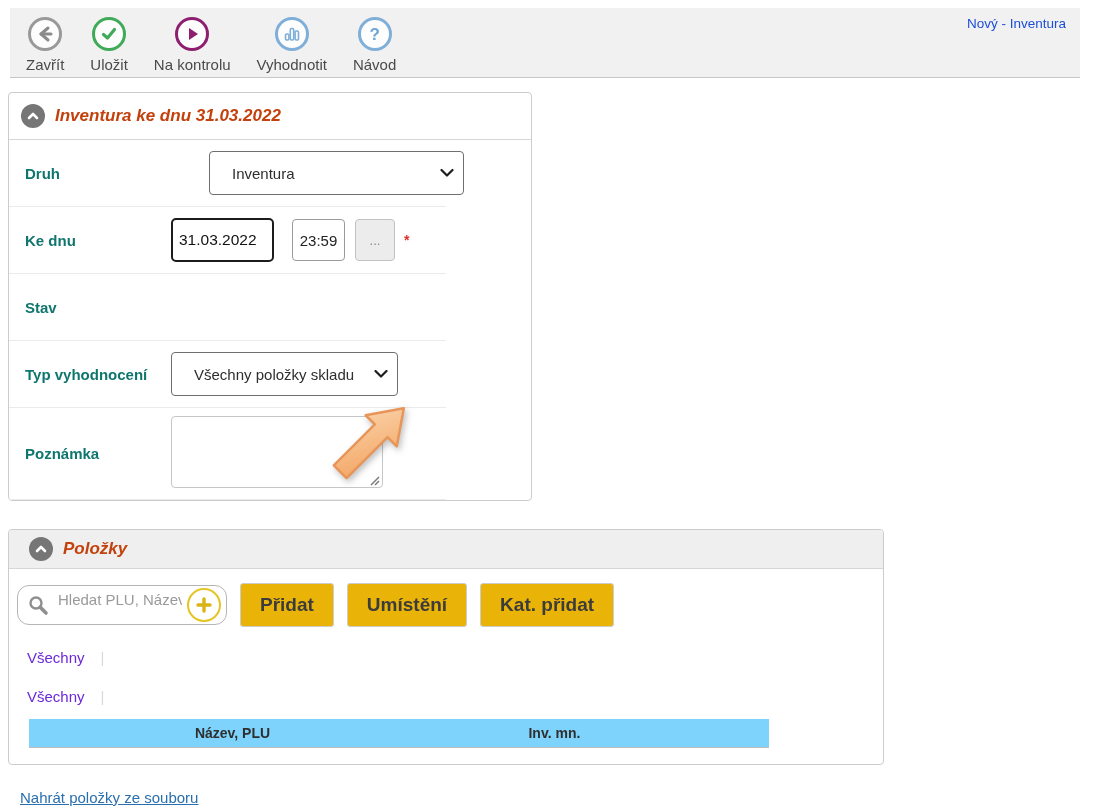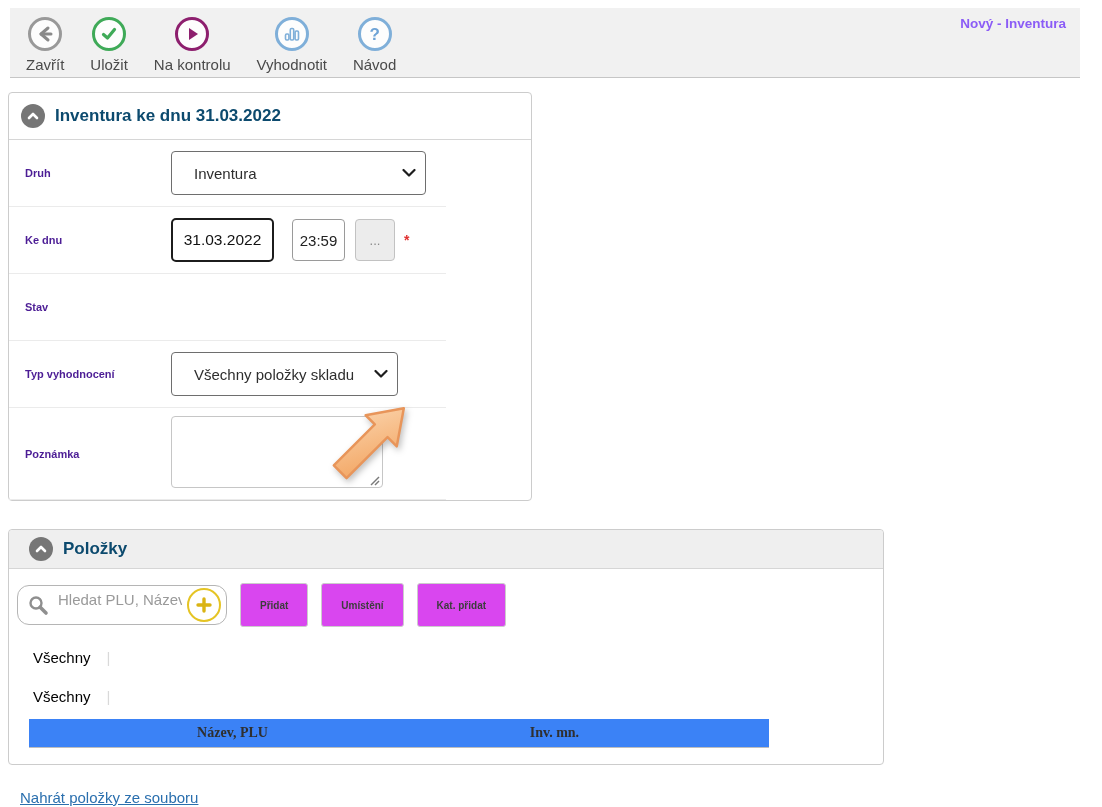--- a/index.html
+++ b/index.html
@@ -12,48 +12,48 @@
     display:flex; gap:26px; padding:9px 0 0 16px; }
   .tb-item { display:flex; flex-direction:column; align-items:center; cursor:pointer; }
   .tb-circle { width:34px; height:34px; border-radius:50%; background:#fdfdfd;
     border:3px solid #999; display:flex; align-items:center; justify-content:center; }
   .tb-circle.green { border-color:#3faa58; }
   .tb-circle.purple { border-color:#8d1f6e; }
   .tb-circle.blue { border-color:#7fafd9; }
   .tb-label { margin-top:5px; font-size:15px; color:#4a4a4a; }
   .q-glyph { color:#6ea3d6; font-weight:bold; font-size:17px; line-height:1; }
   .context-label { position:absolute; top:8px; right:14px; font-size:13.5px;
-    font-weight:bold; color:#8b5cf6; }
+    font-weight:normal; color:#1d4ed8; }
 
   
   .panel { border:1px solid #ccc; border-radius:4px; background:#fff; }
   .panel-1 { margin:14px 0 0 8px; width:524px; position:relative; }
   .panel-head { display:flex; align-items:center; gap:10px; padding:11px 12px;
     border-bottom:1px solid #d6d6d6; }
   .panel-head.gray { background:#efefef; border-radius:4px 4px 0 0; padding:7px 20px; }
   .head-circle { width:24px; height:24px; border-radius:50%; background:#767676;
     display:flex; align-items:center; justify-content:center; flex:0 0 auto; cursor:pointer; }
-  .panel-title { font-size:17px; font-weight:bold; color:#0c4a6e; }
+  .panel-title { font-size:17px; font-weight:bold; color:#c2410c;font-style:italic; }
 
   
   .frow { display:flex; align-items:center; min-height:67px; padding-left:16px;
     width:437px; border-bottom:1px solid #ebebeb; }
   .frow:last-child { border-bottom:none; }
-  .frow .flabel { flex:0 0 146px; font-size:11px; font-weight:bold; color:#4c1d95; }
+  .frow .flabel { flex:0 0 146px; font-size:15px; font-weight:bold; color:#0f766e; }
   .select-wrap { position:relative; display:inline-block; }
   select { appearance:none; -webkit-appearance:none; height:44px; background:#fff;
     border:1px solid #6e6e6e; border-radius:4px; padding:0 30px 0 22px; font-size:15px;
     color:#2e2e2e; font-family:"Liberation Sans",sans-serif; cursor:pointer; }
-  .sel-druh { width:255px; }
+  .sel-druh { width:255px;margin-left:38px; }
   .sel-stav { width:190px; }
   .sel-typ  { width:227px; }
   .chev { position:absolute; right:10px; top:50%; transform:translateY(-50%);
     pointer-events:none; }
   .date-input { width:103px; height:44px; border:2px solid #1c1c1c; border-radius:5px;
-    font-size:15.5px; padding:0 6px; color:#111; font-family:"Liberation Sans",sans-serif;text-align:center; }
+    font-size:15.5px; padding:0 6px; color:#111; font-family:"Liberation Sans",sans-serif; }
   .time-input { width:53px; height:42px; border:1px solid #9a9a9a; border-radius:4px;
     font-size:15px; text-align:center; color:#222; margin-left:18px;
     font-family:"Liberation Sans",sans-serif; }
   .dots-btn { width:40px; height:42px; margin-left:10px; background:#ececec;
     border:1px solid #c2c2c2; border-radius:4px; color:#8a8a8a; font-size:13px;
     cursor:pointer; }
   .req { color:#e03030; font-size:14px; margin-left:9px; font-weight:bold; }
   textarea.note { width:212px; height:72px; border:1px solid #c6c6c6; border-radius:4px;
     resize:none; position:relative; font-family:"Liberation Sans",sans-serif; }
   .ta-wrap { position:relative; display:inline-block; }
@@ -70,29 +70,29 @@
   .search-wrap { position:relative; }
   .search-input { width:210px; height:40px; border:1px solid #b5b5b5; border-radius:12px;
     padding:0 44px 12px 40px; font-size:15px; color:#444;
     font-family:"Liberation Sans",sans-serif; }
   .search-input::placeholder { color:#9a9a9a; opacity:1; }
   .search-mag { position:absolute; left:10px; top:50%; transform:translateY(-50%); }
   .plus-btn { position:absolute; right:6px; top:50%; transform:translateY(-50%);
     width:34px; height:34px; border-radius:50%; background:#fff;
     border:2px solid #e5c424; display:flex; align-items:center; justify-content:center;
     cursor:pointer; }
-  .gray-btn { height:44px; padding:8px 19px; background:#d946ef; border:1px solid #ccc;
-    border-radius:3px; font-size:10px; font-weight:bold; color:#3c3c3c; cursor:pointer;
+  .gray-btn { height:44px; padding:8px 19px; background:#eab308; border:1px solid #ccc;
+    border-radius:3px; font-size:19px; font-weight:bold; color:#3c3c3c; cursor:pointer;
     font-family:"Liberation Sans",sans-serif; }
   .filter-row { margin:22px 0 0 10px; font-size:15px; }
-  .filter-row a { color:#000000; text-decoration:none; cursor:pointer;margin-left:6px; }
+  .filter-row a { color:#6d28d9; text-decoration:none; cursor:pointer; }
   .filter-sep { color:#d9d9d9; margin-left:16px; }
   .items-table { margin:14px 0 0 12px; width:740px; border-collapse:collapse; }
-  .items-table th { background:#3b82f6; font-size:14px; font-weight:bold; color:#2f2f2f;
-    height:28px; text-align:center; border-bottom:1px solid #bdbdbd;font-family:Liberation Serif, serif; }
+  .items-table th { background:#7dd3fc; font-size:14px; font-weight:bold; color:#2f2f2f;
+    height:28px; text-align:center; border-bottom:1px solid #bdbdbd; }
 
   .upload-link { display:inline-block; margin:24px 0 0 20px; font-size:15px;
     color:#2a6fae; text-decoration:underline; cursor:pointer; }
 </style>
 </head>
 <body>
 
 
 
 

